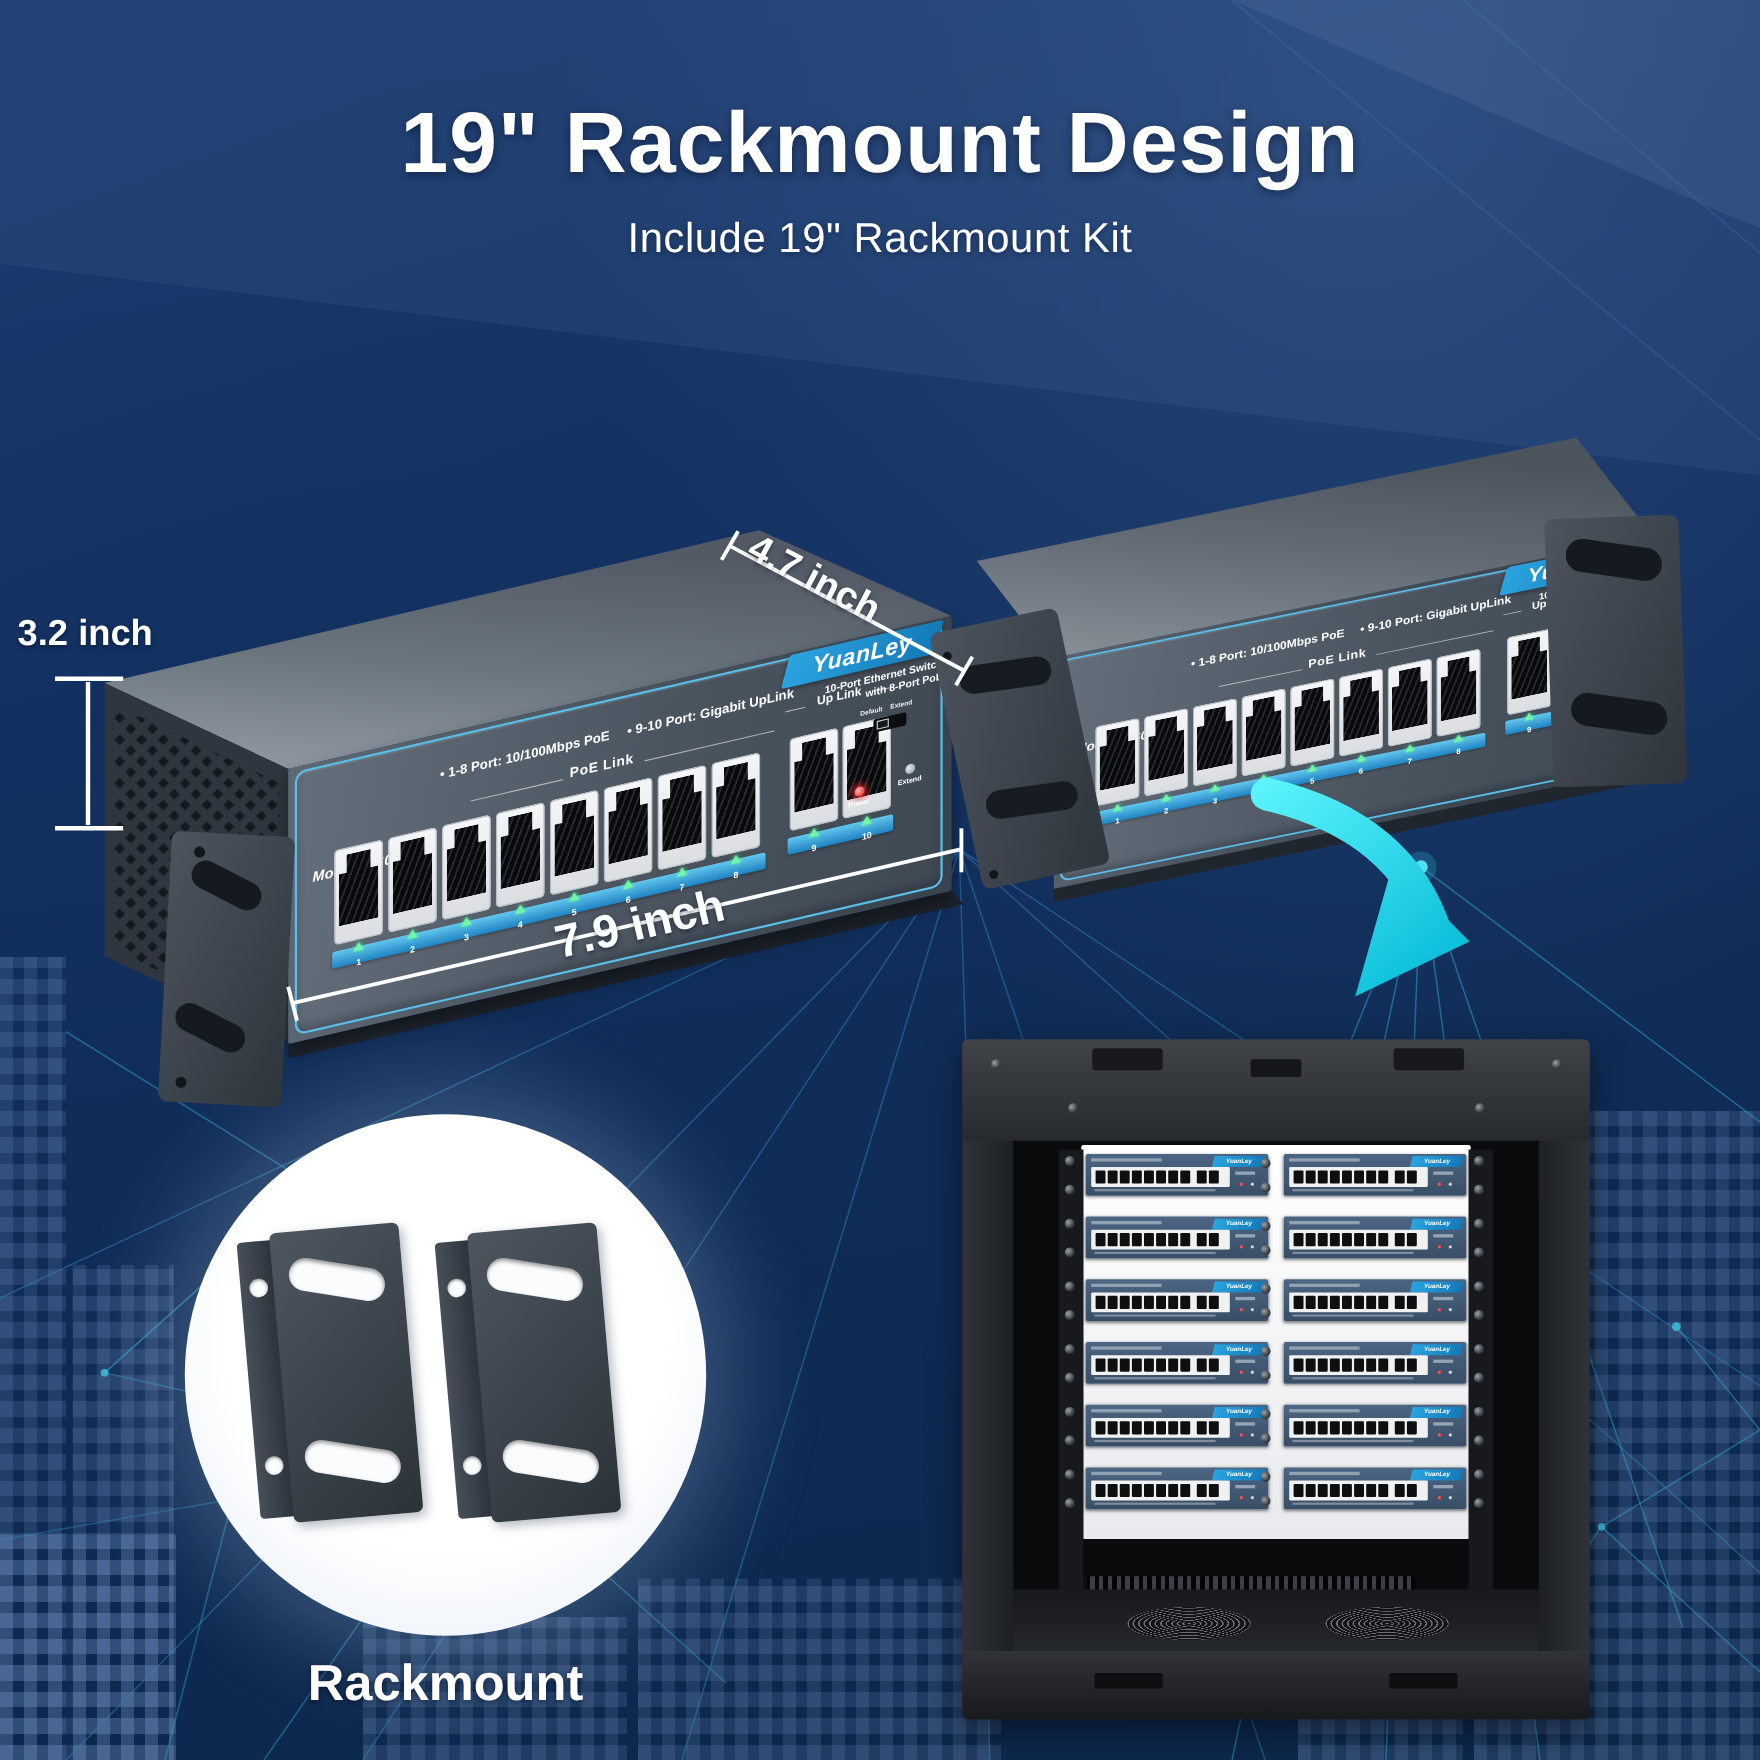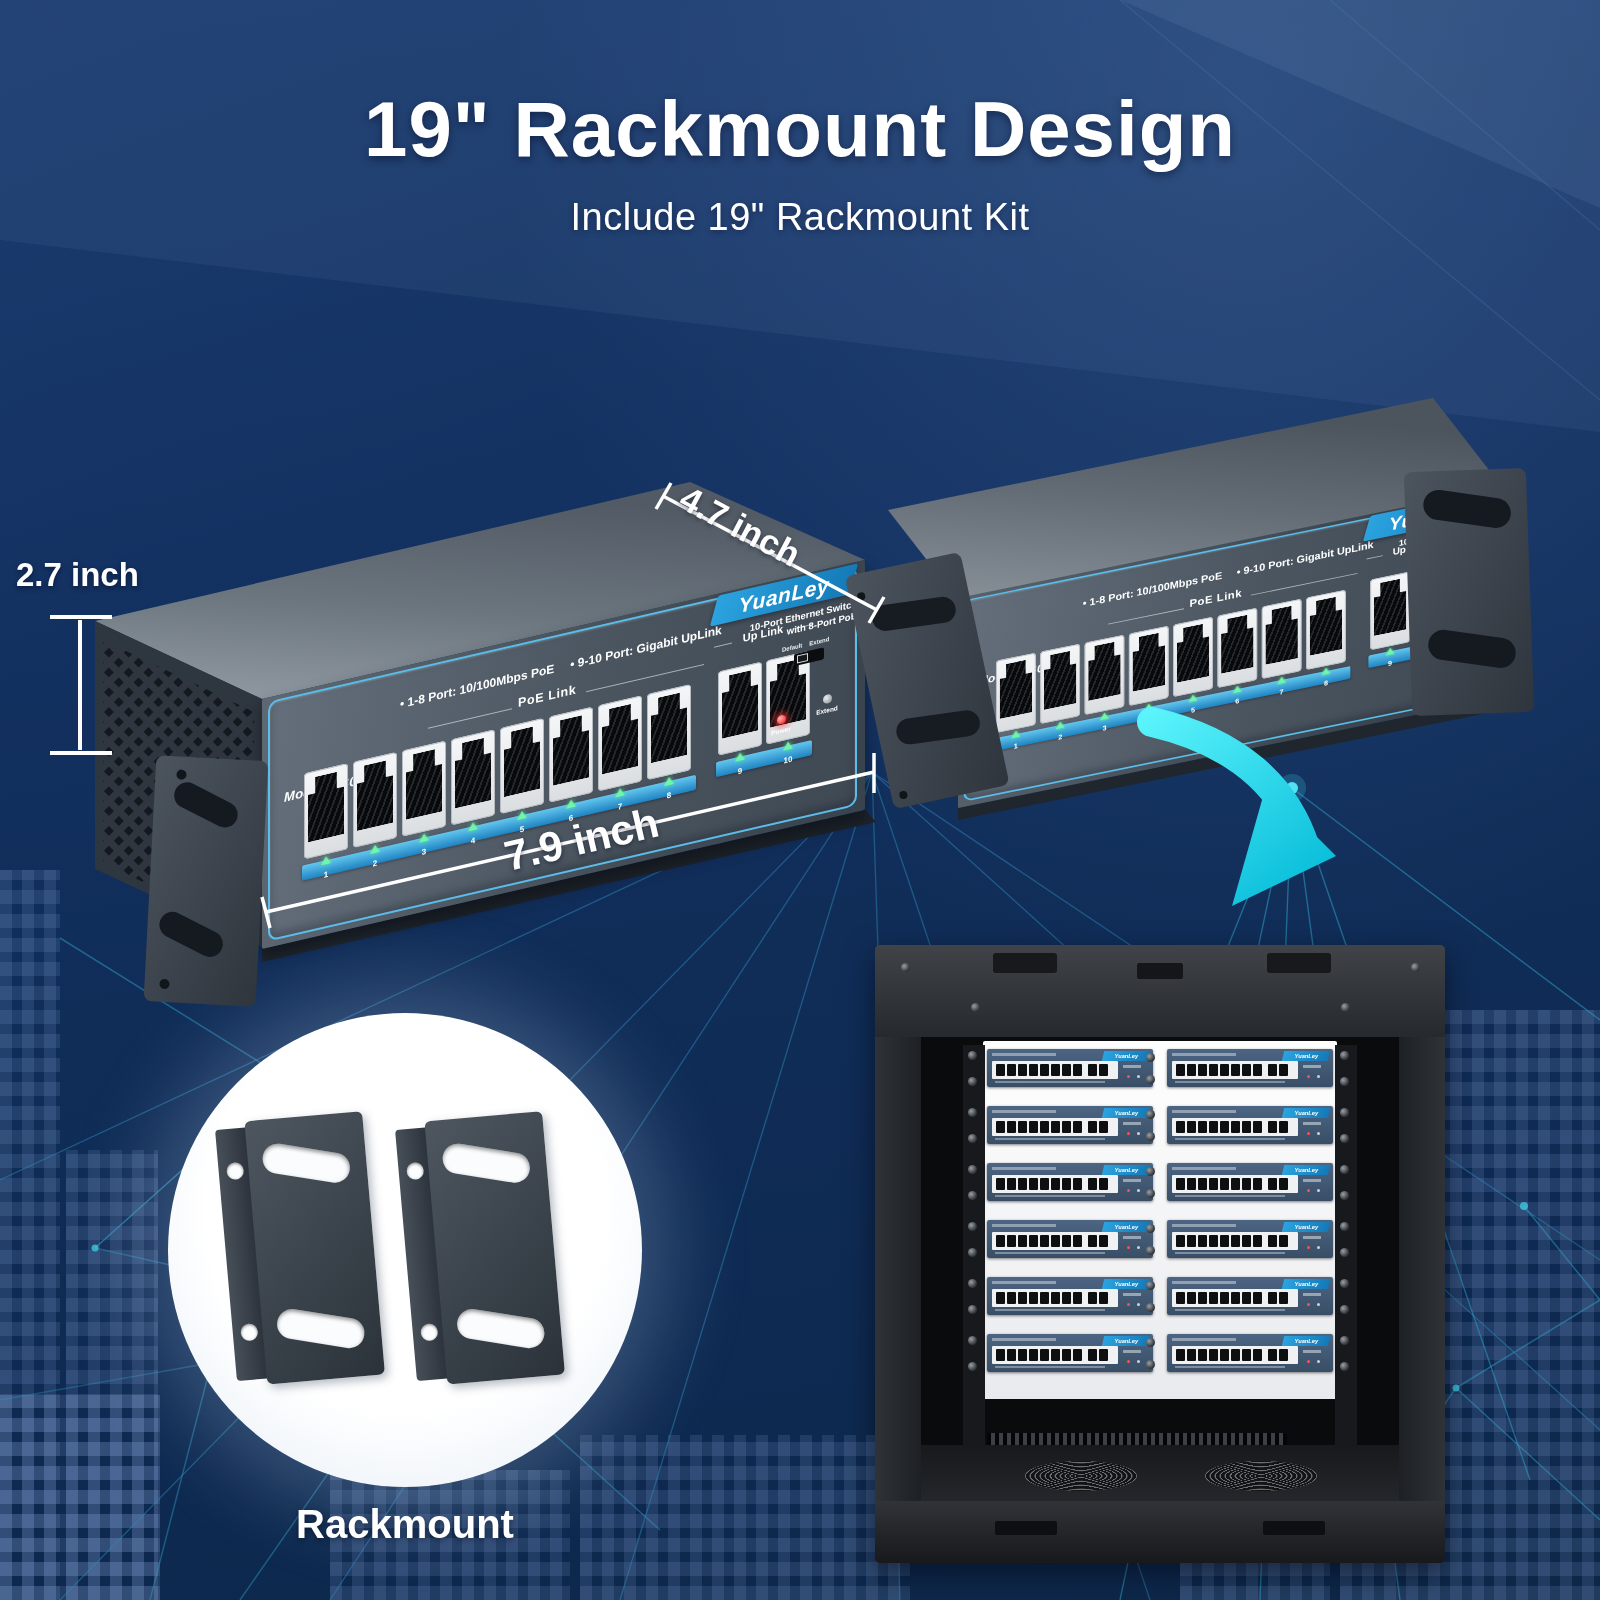--- a/index.html
+++ b/index.html
@@ -17,21 +17,21 @@
       repeating-linear-gradient(0deg, rgba(128,158,208,.17) 0 14px, transparent 14px 24px),
       repeating-linear-gradient(90deg, rgba(128,158,208,.17) 0 12px, transparent 12px 22px);}
   svg{position:absolute;left:0;top:0;}
   .txt{position:absolute;color:#fff;white-space:nowrap;}
   .title{left:0;right:0;top:84px;text-align:center;font-size:78px;font-weight:bold;letter-spacing:1px;text-shadow:0 3px 9px rgba(0,5,25,.45);}
   .subtitle{left:0;right:0;top:196px;text-align:center;font-size:38px;font-weight:normal;letter-spacing:.5px;text-shadow:0 2px 6px rgba(0,5,25,.4);}
   .dim{font-weight:bold;text-shadow:0 2px 5px rgba(0,5,25,.5);}
   .dim.h{left:16px;top:556px;font-size:33px;}
   .dim.d{left:692px;top:478px;font-size:35px;transform:rotate(28deg);transform-origin:0 0;}
   .dim.w{left:500px;top:834px;font-size:42px;transform:rotate(-13deg);transform-origin:0 0;}
-  .bracketlbl{left:170px;top:1502px;width:470px;text-align:center;font-size:40px;font-weight:bold;text-shadow:0 2px 6px rgba(0,5,25,.5);}
+  .bracketlbl{left:170px;top:1502px;width:470px;text-align:center;font-size:46px;font-weight:bold;text-shadow:0 2px 6px rgba(0,5,25,.5);}
 
   
   #lsw{position:absolute;left:262px;top:699px;width:603px;height:250px;transform:skewY(-13deg);transform-origin:0 0;
     background:linear-gradient(100deg,#5d6873,#414b56 70%,#39434d);border-radius:2px;box-shadow:0 8px 16px rgba(0,0,10,.4);}
   #rsw{position:absolute;left:958px;top:598px;width:545px;height:210px;transform:skewY(-11.5deg);transform-origin:0 0;
     background:linear-gradient(100deg,#57626d,#3c4650 70%,#353f49);}
   #rsw-in{position:absolute;left:0;top:0;width:603px;height:250px;transform:scale(.904,.84);transform-origin:0 0;}
   .fp{position:absolute;left:6px;top:4px;width:589px;height:240px;border:2px solid #5bbde9;border-radius:10px;
     background:linear-gradient(100deg,#646f7b,#4a5560 55%,#3f4954);
     box-shadow:inset 0 1px 2px rgba(255,255,255,.22), inset 0 -4px 8px rgba(0,0,10,.25);}
@@ -830,17 +830,17 @@
     </g>
     <g stroke="#ffffff" stroke-width="3.5">
       <line x1="266" y1="912" x2="874" y2="772"></line>
       <line x1="262" y1="897" x2="270" y2="928"></line>
       <line x1="874" y1="753" x2="874" y2="793"></line>
     </g>
   </svg>
 
   <div class="txt title">19" Rackmount Design</div>
   <div class="txt subtitle">Include 19" Rackmount Kit</div>
-  <div class="txt dim h">2.7 inch</div>
+  <div class="txt dim h">3.2 inch</div>
   <div class="txt dim d">4.7 inch</div>
   <div class="txt dim w">7.9 inch</div>
   <div class="txt bracketlbl">Rackmount</div>
 </div>
 
 </body></html>

